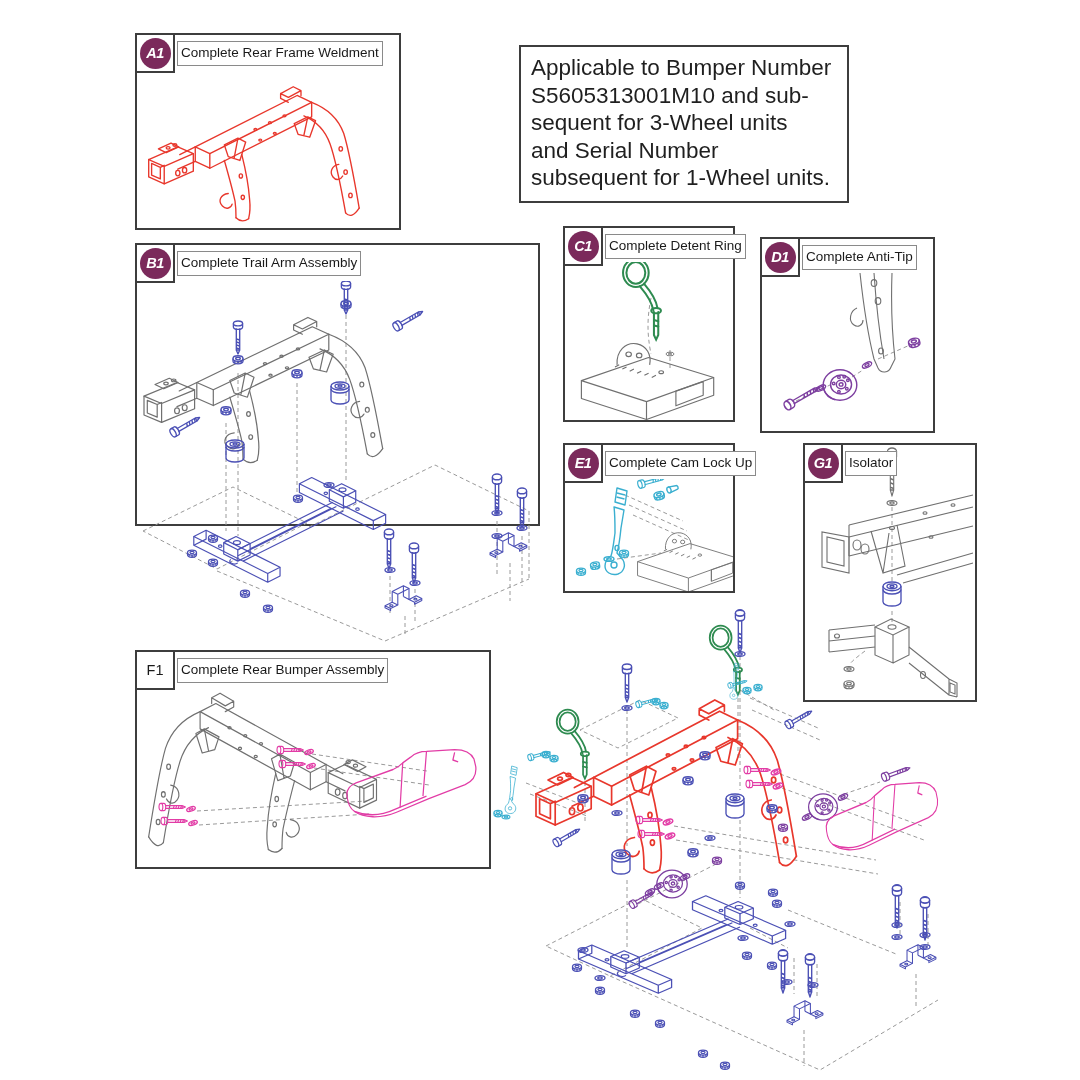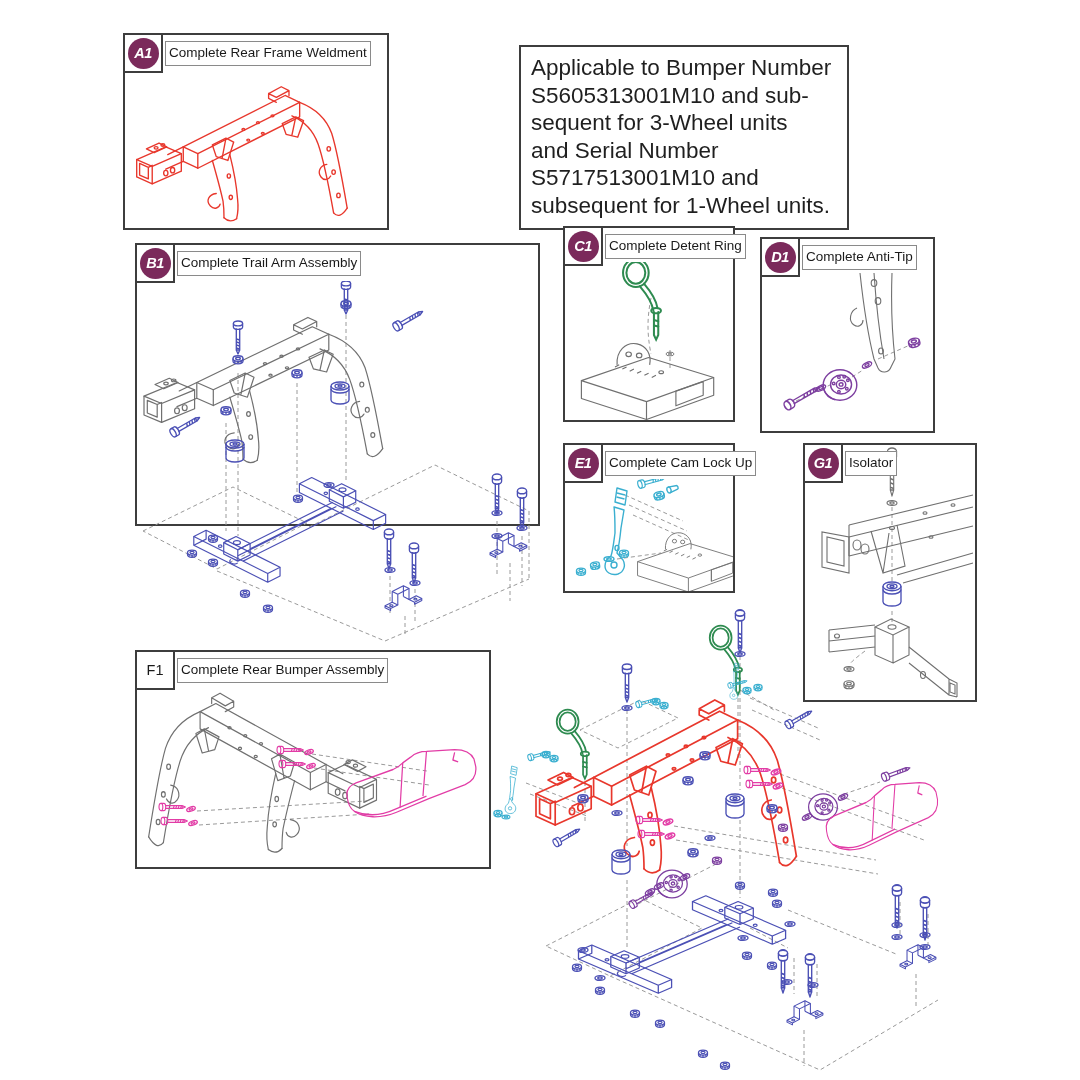--- a/index.html
+++ b/index.html
@@ -260,38 +260,37 @@
     <use href="#bolt" transform="translate(148,222) rotate(270) scale(0.8)"></use>
     <use href="#bolt" transform="translate(150,236) rotate(270) scale(0.8)"></use>
     <use href="#washer" transform="translate(288,174) rotate(-20)"></use>
     <use href="#washer" transform="translate(290,188) rotate(-20)"></use>
     <use href="#washer" transform="translate(180,224) rotate(-20)"></use>
     <use href="#washer" transform="translate(182,238) rotate(-20)"></use>
     <use href="#bumper" transform="translate(334,176) scale(0.76,0.95)"></use>
   </g>
 </svg>
 
-<div class="panel" style="left:123px;top:33px;width:266px;height:197px">
+<div class="panel" style="left:135px;top:33px;width:266px;height:197px">
   <div class="hdr">
     <div class="badge-box">
         <div class="badge">A1</div>
       </div>
     <div class="lbl">Complete Rear Frame Weldment</div>
   </div>
   <svg class="draw" style="left:0;top:38px" width="262" height="155" viewBox="0 0 262 155">
     <use href="#frame" class="st-red" transform="translate(2,6) scale(0.97)"></use>
   </svg>
 </div>
 
 <div class="note">
   <div>Applicable to Bumper Number</div>
   <div>S5605313001M10 and sub-</div>
   <div>sequent for 3-Wheel units</div>
   <div>and Serial Number</div>
-  <div>S5717513001M10 and</div>
   <div>subsequent for 1-Wheel units.</div>
 </div>
 
 <div class="panel" style="left:135px;top:243px;width:405px;height:283px">
   <div class="hdr">
     <div class="badge-box">
         <div class="badge">B1</div>
       </div>
     <div class="lbl">Complete Trail Arm Assembly</div>
   </div>

